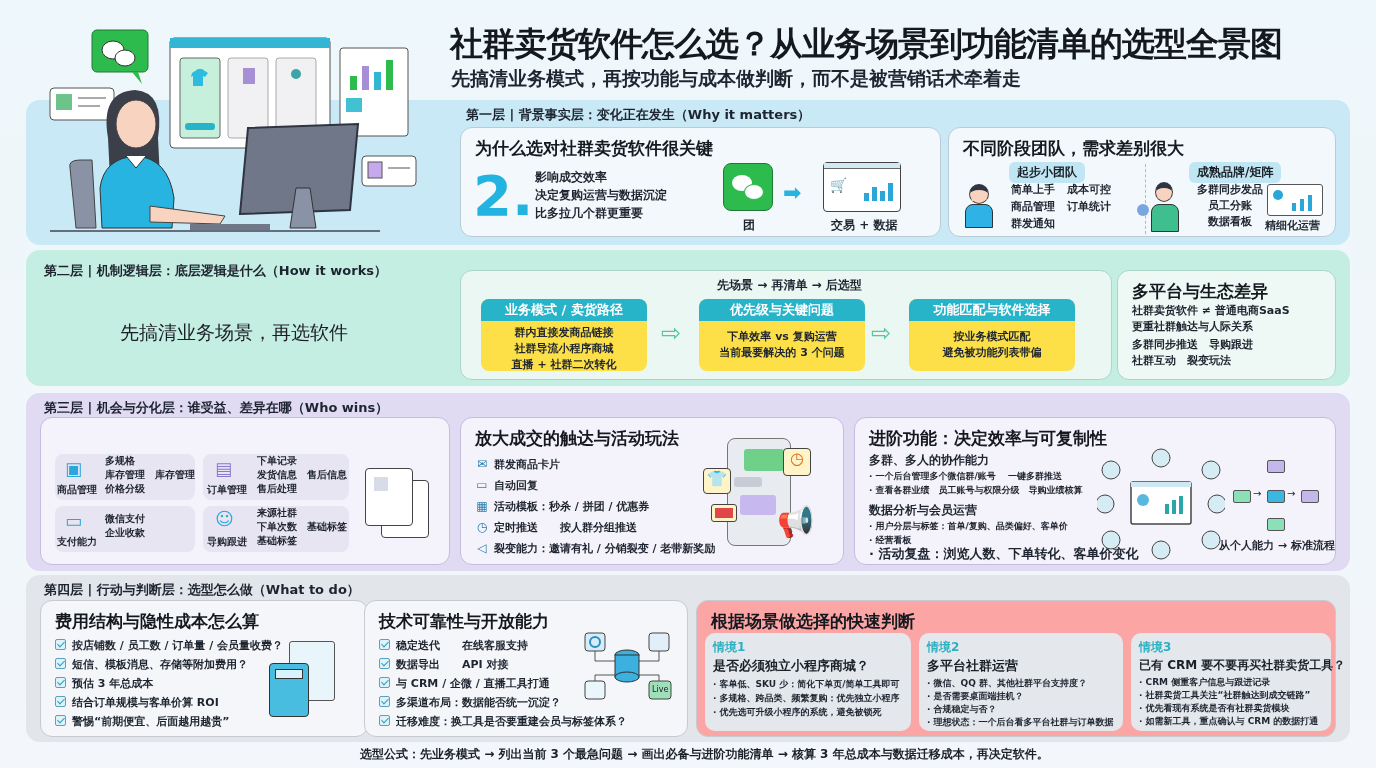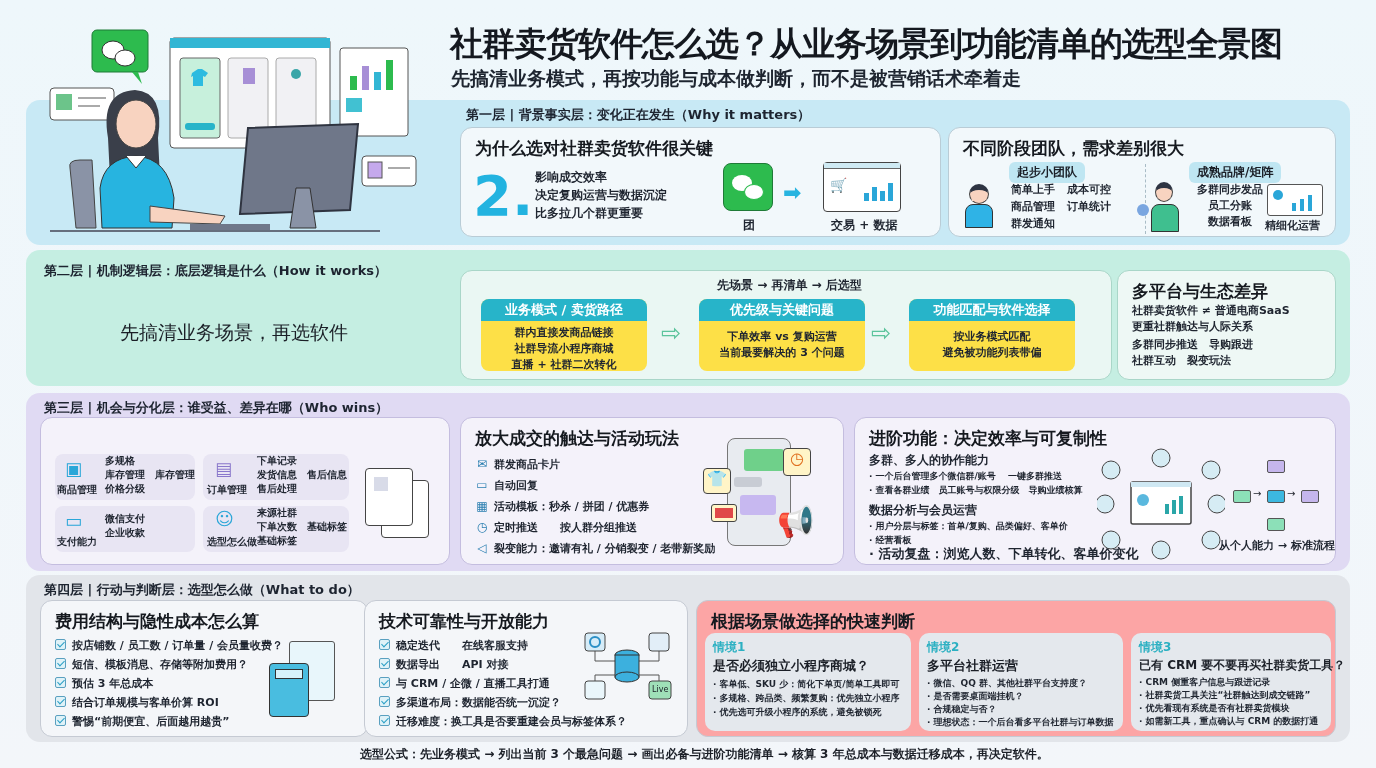--- a/index.html
+++ b/index.html
@@ -219,21 +219,21 @@
   <div class="feat" style="left:14px;top:88px;width:140px;height:46px">
     <span class="abs" style="left:10px;top:4px;font-size:18px;color:#2aa6d8">▭</span>
     <span class="abs t11" style="left:2px;top:28px;font-size:10px">支付能力</span>
     <div class="abs" style="left:50px;top:6px">
       <div class="t11" style="font-size:10px;line-height:14px">微信支付</div>
       <div class="t11" style="font-size:10px;line-height:14px">企业收款</div>
     </div>
   </div>
   <div class="feat" style="left:162px;top:88px;width:146px;height:46px">
     <span class="abs" style="left:12px;top:2px;font-size:18px;color:#2aa6d8">☺</span>
-    <span class="abs t11" style="left:4px;top:28px;font-size:10px">选型怎么做</span>
+    <span class="abs t11" style="left:4px;top:28px;font-size:10px">导购跟进</span>
     <div class="abs" style="left:54px;top:0px">
       <div class="t11" style="font-size:10px;line-height:14px">来源社群</div>
       <div class="t11" style="font-size:10px;line-height:14px">下单次数　基础标签</div>
       <div class="t11" style="font-size:10px;line-height:14px">基础标签</div>
     </div>
   </div>
   <div class="abs" style="left:322px;top:50px;width:70px;height:74px">
     <div style="position:absolute;left:18px;top:12px;width:48px;height:58px;background:#fff;border:1.5px solid #444;border-radius:4px"></div>
     <div style="position:absolute;left:2px;top:0;width:48px;height:58px;background:#fff;border:1.5px solid #444;border-radius:4px">
       <div style="margin:8px;width:14px;height:14px;background:#d8dbe8"></div>

